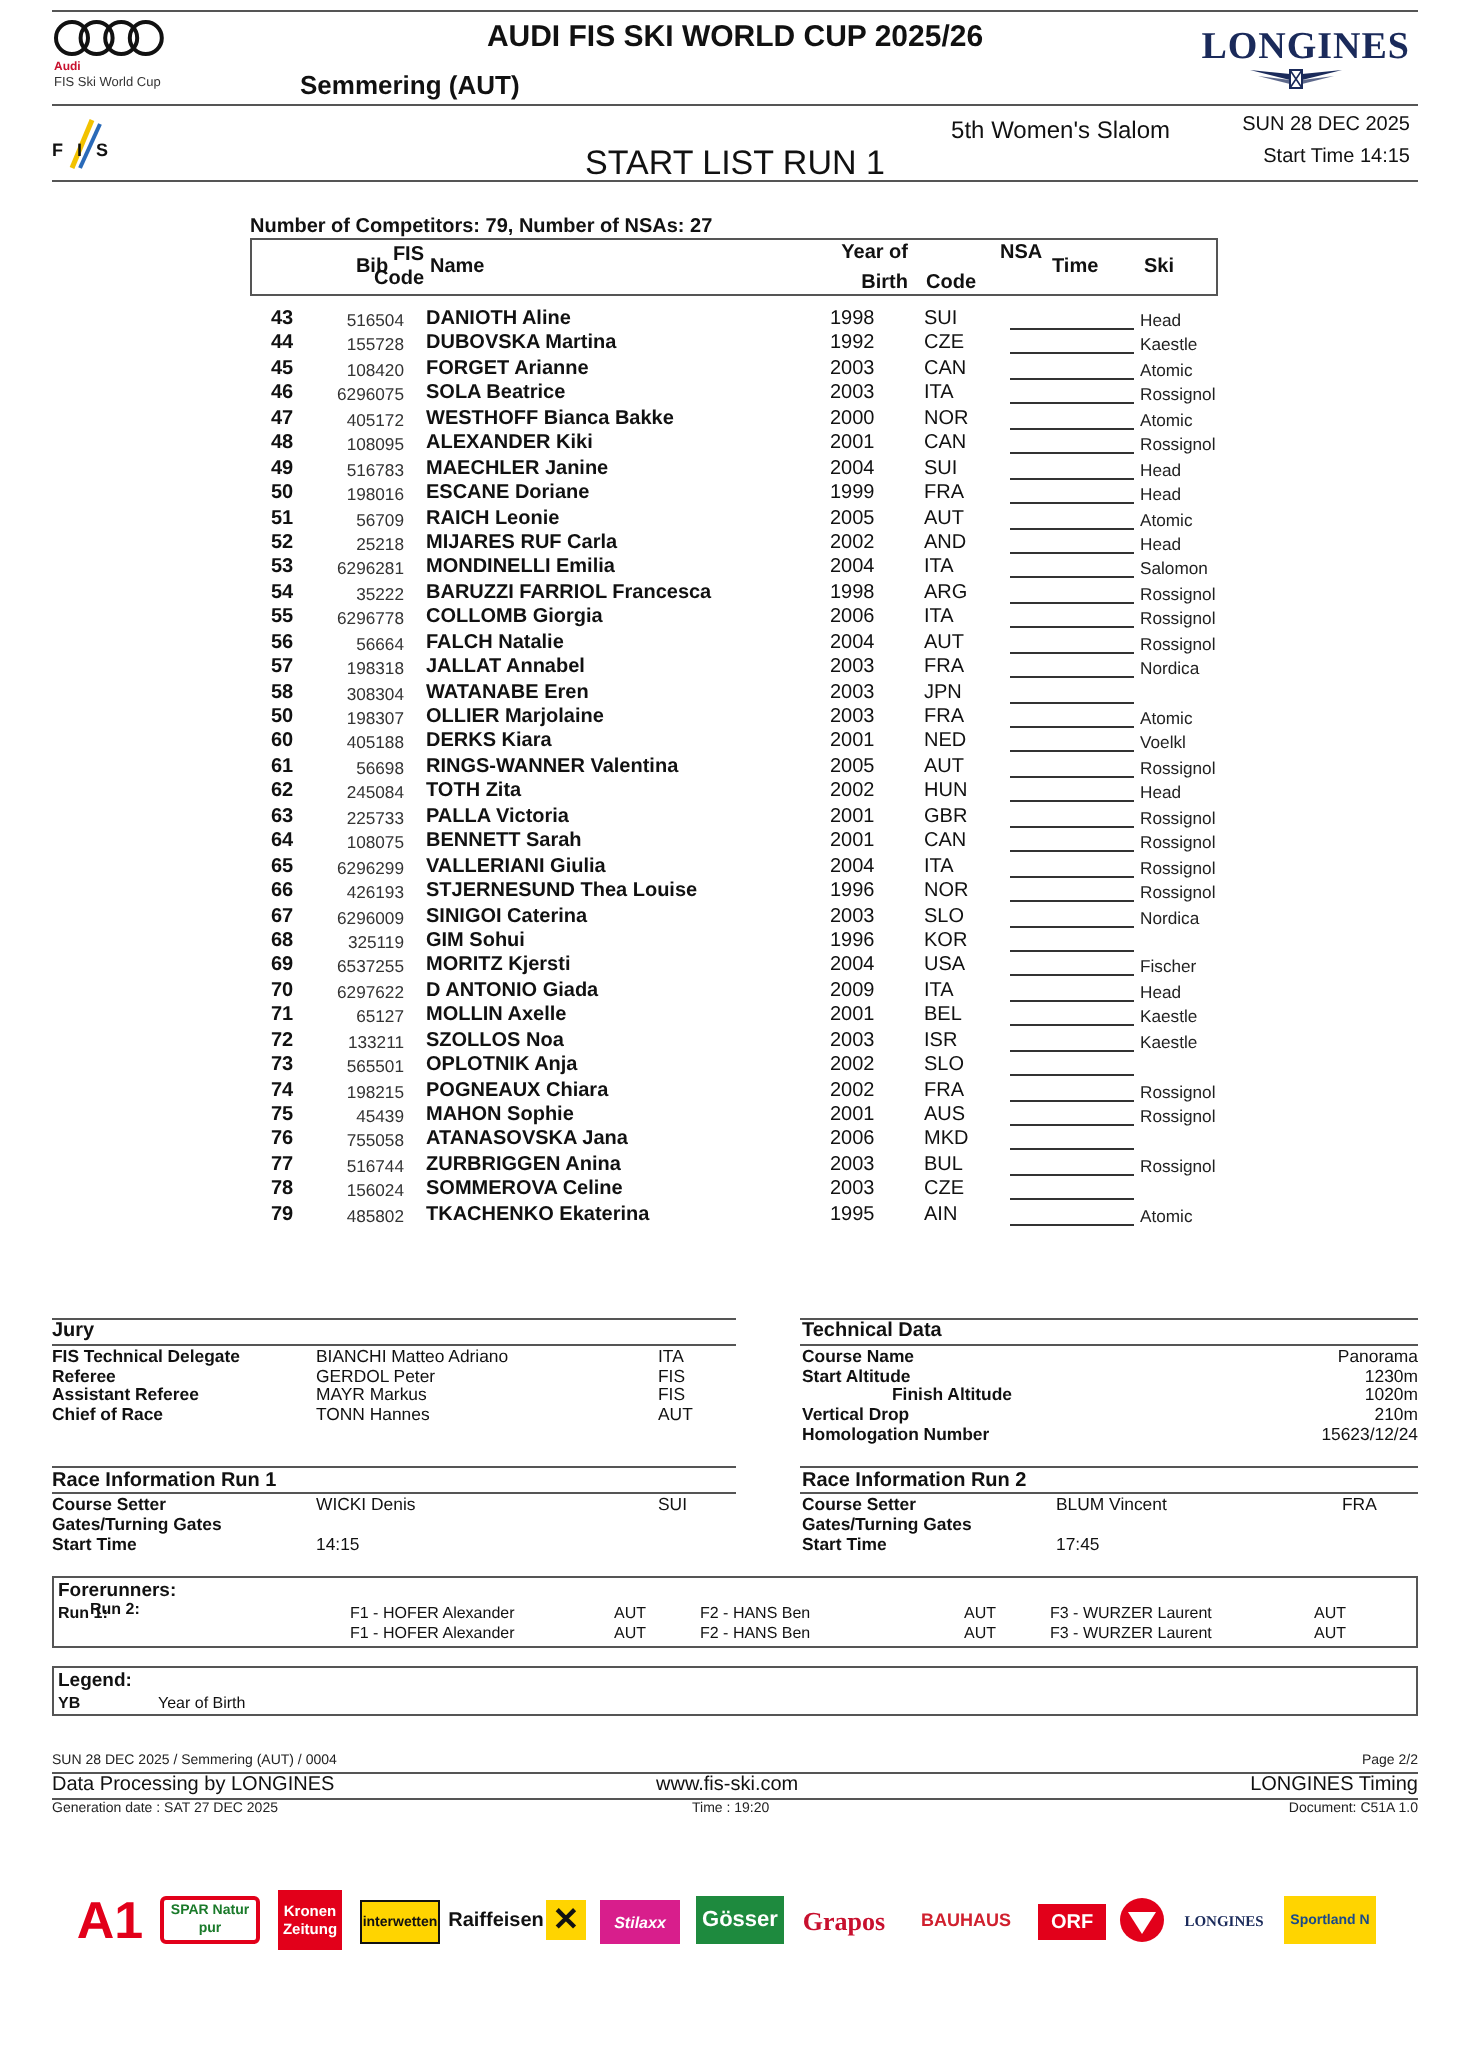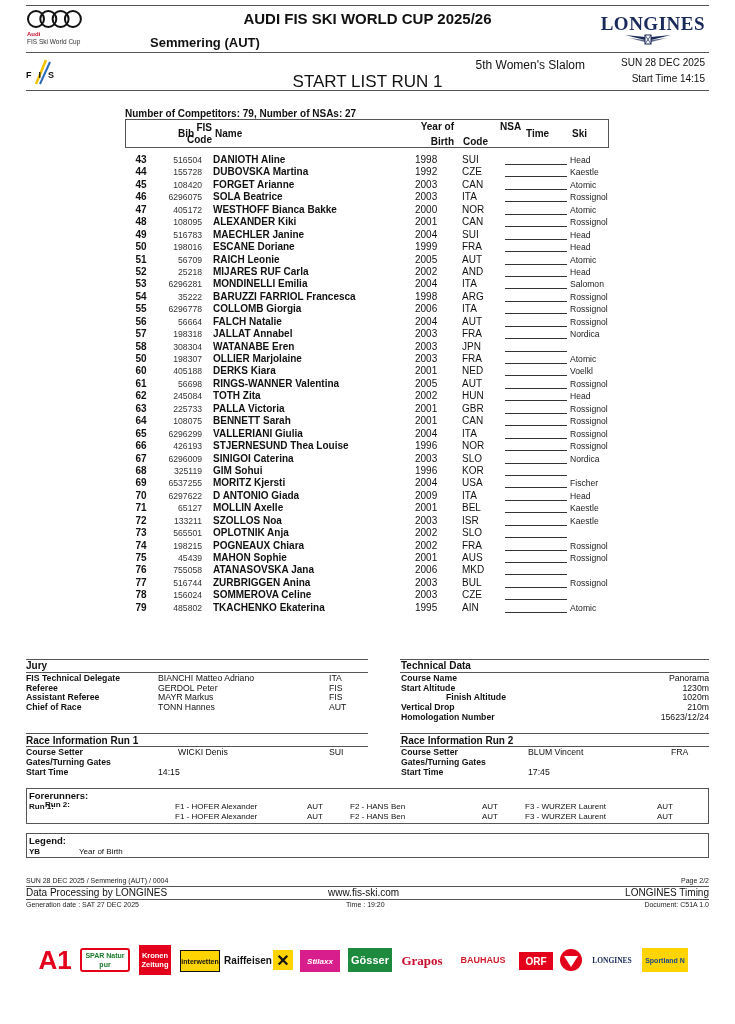--- a/index.html
+++ b/index.html
@@ -475,21 +475,21 @@
     <div class="kv b" style="left: 0px; top: 29.1px;">Vertical Drop</div>
     <div class="kv" style="right: 0px; top: 29.1px;">210m</div>
     <div class="kv b" style="left: 0px; top: 38.8px;">Homologation Number</div>
     <div class="kv" style="right: 0px; top: 38.8px;">15623/12/24</div>
   </div>
 
 <div class="hline" style="left:26px; width:342px; top:733px;"></div>
 <div class="abs sec-title" style="left:26px; top:735px;">Race Information Run 1</div>
 <div class="hline" style="left:26px; width:342px; top:746px;"></div>
 <div class="kv b" style="left:26px; top:747px;">Course Setter</div>
-<div class="kv" style="left:158px; top:747px;margin-left:20px;">WICKI Denis</div>
+<div class="kv" style="left:158px; top:747px;">WICKI Denis</div>
 <div class="kv" style="left:329px; top:747px;">SUI</div>
 <div class="kv b" style="left:26px; top:757px;">Gates/Turning Gates</div>
 <div class="kv b" style="left:26px; top:767px;">Start Time</div>
 <div class="kv" style="left:158px; top:767px;">14:15</div>
 
 <div class="hline" style="left:400px; width:309px; top:733px;"></div>
 <div class="abs sec-title" style="left:401px; top:735px;">Race Information Run 2</div>
 <div class="hline" style="left:400px; width:309px; top:746px;"></div>
 <div class="kv b" style="left:401px; top:747px;">Course Setter</div>
 <div class="kv" style="left:528px; top:747px;">BLUM Vincent</div>

